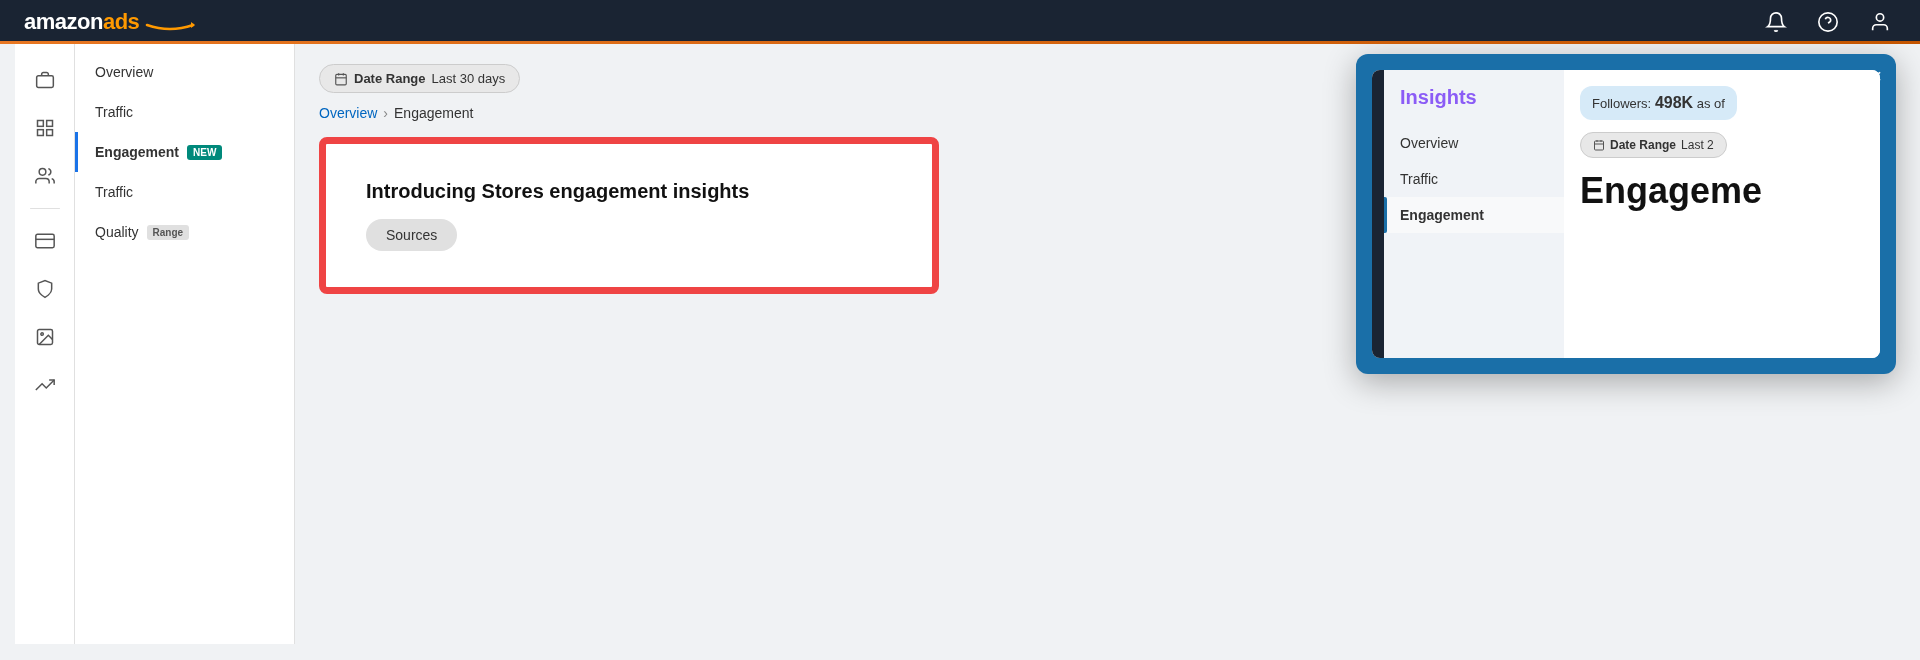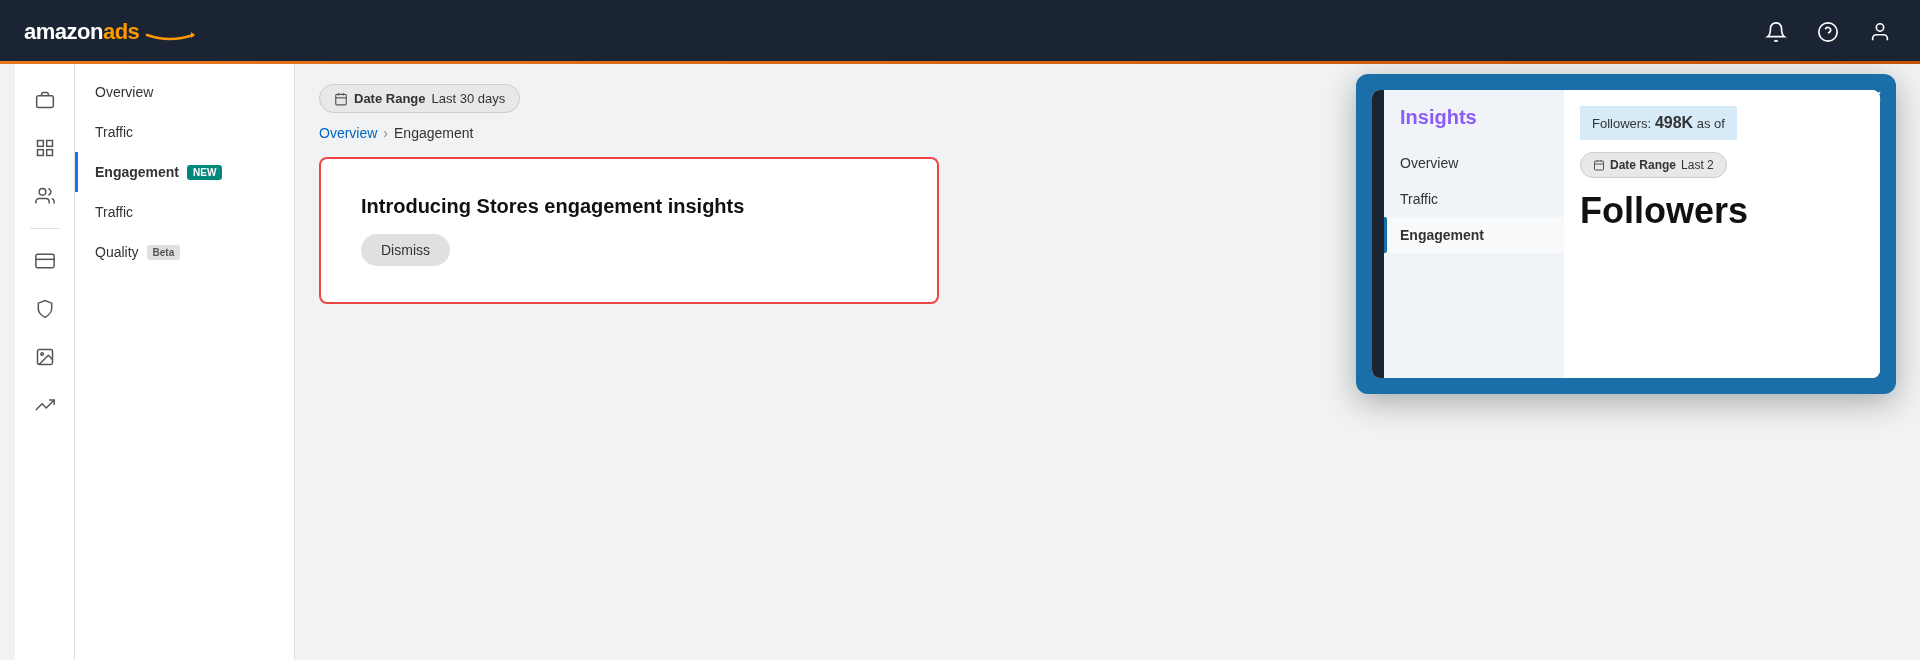--- a/index.html
+++ b/index.html
@@ -7,21 +7,21 @@
       font-family: -apple-system, BlinkMacSystemFont, "Amazon Ember", Arial, sans-serif;
       background: #f0f2f4;
       width: 1920px;
       height: 660px;
       overflow: hidden;
     }
 
     
     .top-nav {
       background: #1a2433;
-      height: 64px;
+      height: 44px;
       display: flex;
       align-items: center;
       justify-content: space-between;
       padding: 0 24px;
       position: relative;
       z-index: 10;
     }
     .top-nav::after {
       content: '';
       position: absolute;
@@ -168,21 +168,21 @@
       color: #0066c0;
       text-decoration: none;
       cursor: pointer;
     }
     .breadcrumb .sep { color: #888; }
     .breadcrumb .current { color: #333; }
 
     
     .info-card {
       background: #fff;
-      border: 2px solid #ef4444;
+      border: 7px solid #ef4444;
       border-radius: 8px;
       padding: 36px 40px 36px 40px;
       max-width: 620px;
       position: relative;
     }
     .info-card h2 {
       font-size: 20px;
       font-weight: 700;
       margin-bottom: 16px;
       color: #111;
@@ -284,21 +284,21 @@
 
     
     .insights-content {
       flex: 1;
       background: #fff;
       padding: 16px;
       overflow: hidden;
     }
     .followers-bar {
       background: #d6eaf8;
-      border-radius: 1px;
+      border-radius: 12px;
       padding: 8px 12px;
       font-size: 13px;
       color: #333;
       margin-bottom: 12px;
       display: inline-block;
     }
     .followers-bar strong { font-size: 16px; font-weight: 700; }
     .insights-date-range-btn {
       display: inline-flex;
       align-items: center;
@@ -418,21 +418,21 @@
     </div>
     <div class="nav-item active">
       <span>Engagement</span>
       <span class="badge-new">NEW</span>
     </div>
     <div class="nav-item">
       <span>Traffic</span>
     </div>
     <div class="nav-item">
       <span>Quality</span>
-      <span class="badge-beta">Beta</span>
+      <span class="badge-beta">Range</span>
     </div>
   </div>
 
   <div class="content-area">
 
     
     <button class="date-range-btn">
       <svg width="14" height="14" viewBox="0 0 24 24" fill="none" stroke="#555" stroke-width="2">
         <rect x="3" y="4" width="18" height="18" rx="2"></rect>
         <line x1="16" y1="2" x2="16" y2="6"></line>
@@ -446,21 +446,21 @@
     
     <div class="breadcrumb">
       <a>Overview</a>
       <span class="sep">›</span>
       <span class="current">Engagement</span>
     </div>
 
     
     <div class="info-card">
       <h2>Introducing Stores engagement insights</h2>
-      <button class="dismiss-btn">Dismiss</button>
+      <button class="dismiss-btn">Sources</button>
     </div>
 
     
     <div class="overlay-popup">
       <button class="close-btn">×</button>
 
       <div class="inner-panel">
         <div class="left-blue-bar"></div>
 
         <div class="insights-nav">
@@ -486,19 +486,19 @@
           <button class="insights-date-range-btn">
             <svg width="12" height="12" viewBox="0 0 24 24" fill="none" stroke="#555" stroke-width="2">
               <rect x="3" y="4" width="18" height="18" rx="2"></rect>
               <line x1="16" y1="2" x2="16" y2="6"></line>
               <line x1="8" y1="2" x2="8" y2="6"></line>
               <line x1="3" y1="10" x2="21" y2="10"></line>
             </svg>
             <span class="label">Date Range</span>
             <span>Last 2</span>
           </button>
-          <div class="engagement-title">Followers</div>
+          <div class="engagement-title">Engageme</div>
         </div>
       </div>
     </div>
 
   </div>
 </div>
 
 </body></html>

